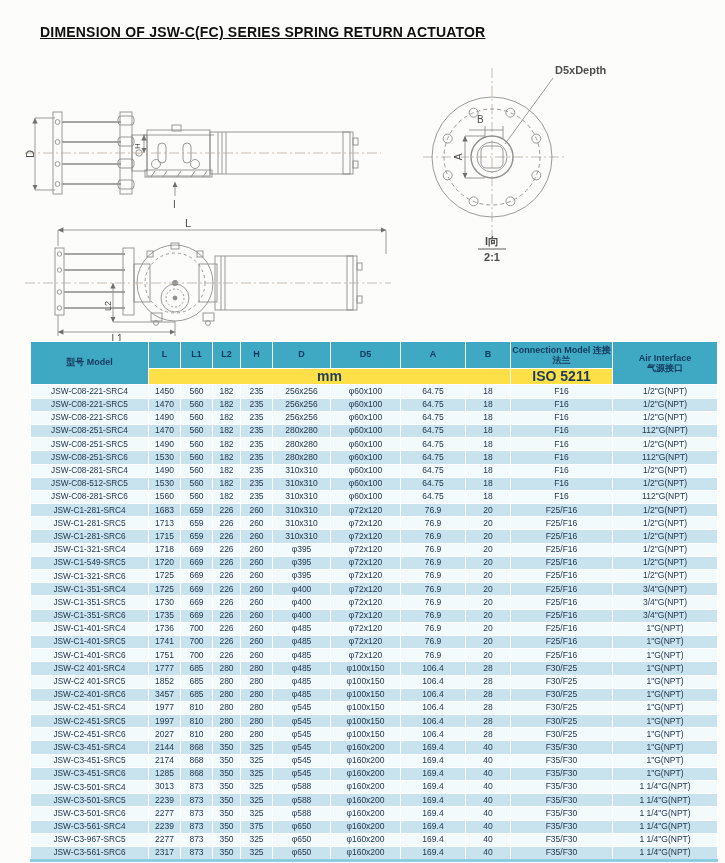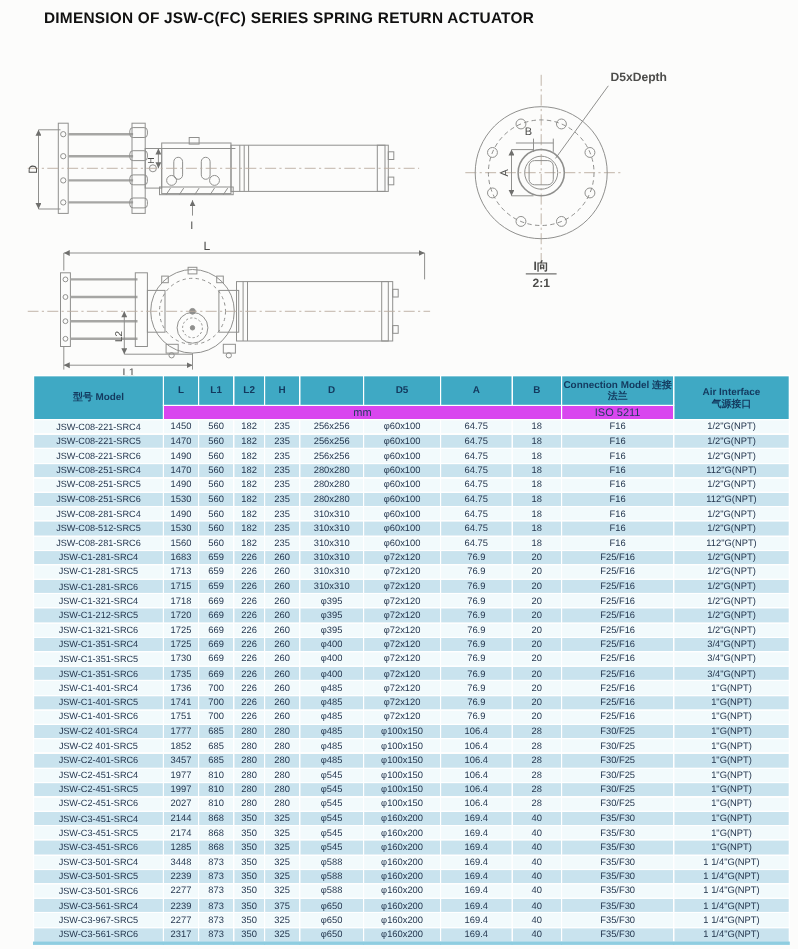--- a/index.html
+++ b/index.html
@@ -1,40 +1,40 @@
 <!DOCTYPE html>
 <html><head>
 <meta charset="utf-8">
 <style>
   html,body{margin:0;padding:0;}
   body{
     width:725px;height:863px;background:#fcfcfb;overflow:hidden;
     font-family:"Liberation Sans", sans-serif;color:#22354e;position:relative;
   }
   .page-title{
-    position:absolute;left:40px;top:8px;font-size:14px;font-weight:bold;
-    color:#101010;letter-spacing:.2px;white-space:nowrap;
+    position:absolute;left:40px;top:24px;font-size:14px;font-weight:bold;
+    color:#101010;letter-spacing:.2px;white-space:nowrap;text-decoration:underline;
   }
   .drawing{position:absolute;}
   .dwg-label{font-family:"Liberation Sans",sans-serif;fill:#4d4d4b;}
   
   .tbl-wrap{position:absolute;left:30px;top:341px;width:687px;}
   table.dim{
     border-collapse:collapse;table-layout:fixed;width:687px;
     font-size:8.5px;line-height:1.1;
   }
   table.dim th, table.dim td{
     border:1px solid #ffffff;text-align:center;vertical-align:middle;
     padding:0 1px;overflow:hidden;white-space:nowrap;
   }
   table.dim thead th{
     background:#3fa9c4;color:#13395e;font-weight:bold;font-size:9px;
   }
   table.dim thead tr.h1 th{height:26px;}
-  table.dim thead tr.h2 th{height:12px;background:#d946ef;font-weight:normal;font-size:10px;color:#1d3b5a;}
+  table.dim thead tr.h2 th{height:12px;background:#fde047;font-weight:bold;font-size:14px;color:#1d3b5a;}
   table.dim thead th.wrap{white-space:normal;line-height:1.15;}
   table.dim tbody td{height:12.2px;background:#f2fafc;color:#24364e;}
   table.dim tbody tr.alt td{background:#c9e3ee;}
   table.dim tbody td.model{font-size:8.3px;}
   table.dim{border-bottom:3px solid #8ecde0;}
 </style>
 </head>
 <body>
 
 <svg width="0" height="0" style="position:absolute">
@@ -405,21 +405,21 @@
           <td>226</td>
           <td>260</td>
           <td>φ395</td>
           <td>φ72x120</td>
           <td>76.9</td>
           <td>20</td>
           <td>F25/F16</td>
           <td>1/2"G(NPT)</td>
         </tr>
         <tr class="alt">
-          <td class="model">JSW-C1-212-SRC5</td>
+          <td class="model">JSW-C1-549-SRC5</td>
           <td>1720</td>
           <td>669</td>
           <td>226</td>
           <td>260</td>
           <td>φ395</td>
           <td>φ72x120</td>
           <td>76.9</td>
           <td>20</td>
           <td>F25/F16</td>
           <td>1/2"G(NPT)</td>
@@ -627,21 +627,21 @@
           <td>325</td>
           <td>φ545</td>
           <td>φ160x200</td>
           <td>169.4</td>
           <td>40</td>
           <td>F35/F30</td>
           <td>1"G(NPT)</td>
         </tr>
         <tr>
           <td class="model">JSW-C3-501-SRC4</td>
-          <td>3448</td>
+          <td>3013</td>
           <td>873</td>
           <td>350</td>
           <td>325</td>
           <td>φ588</td>
           <td>φ160x200</td>
           <td>169.4</td>
           <td>40</td>
           <td>F35/F30</td>
           <td>1 1/4"G(NPT)</td>
         </tr>

